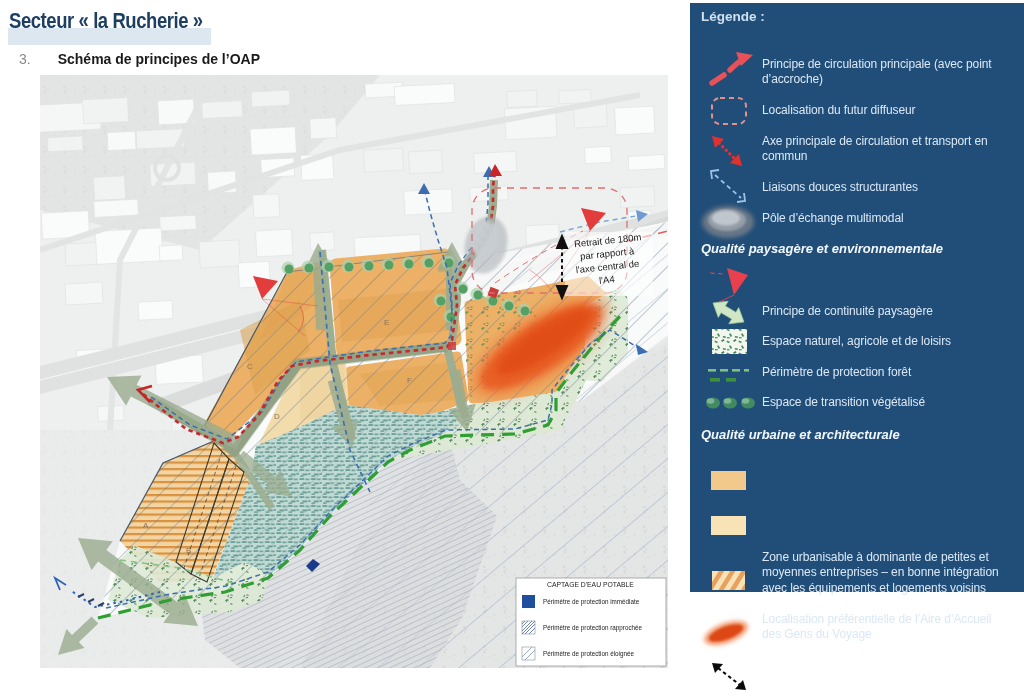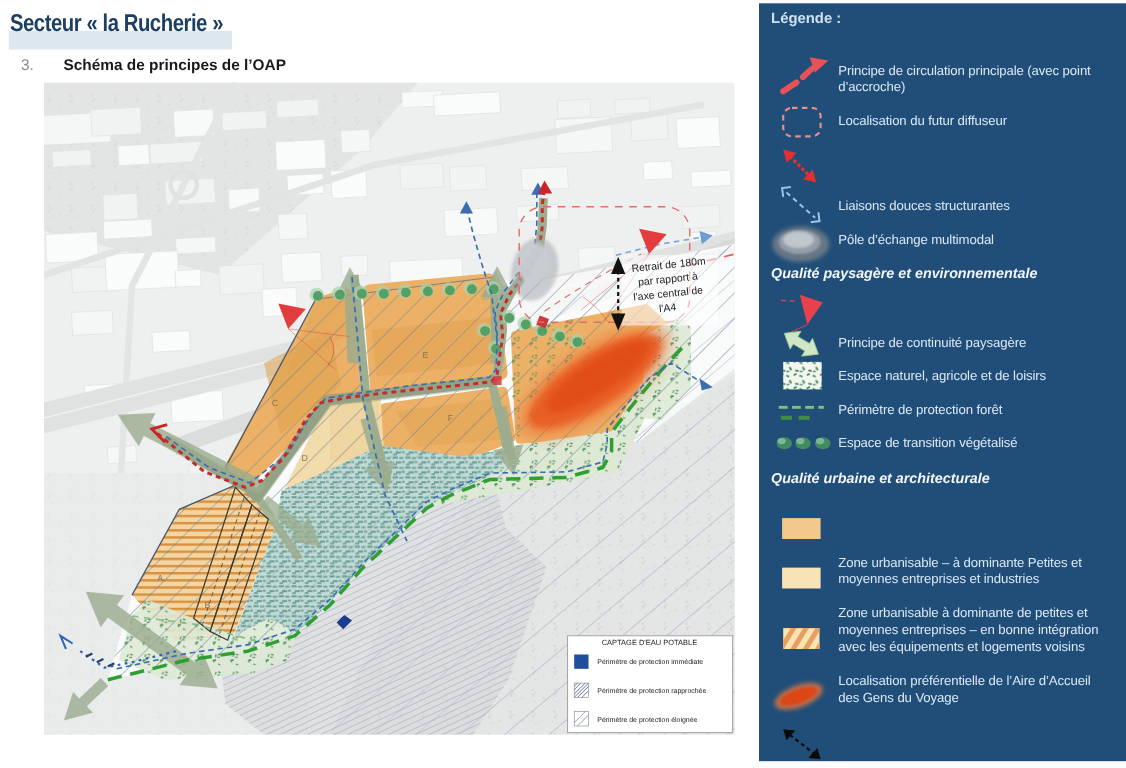--- a/index.html
+++ b/index.html
@@ -3,21 +3,21 @@
 <meta charset="utf-8">
 <title>Secteur la Rucherie</title>
 <style>
 html,body{margin:0;padding:0;background:#fff;}
 body{width:1024px;height:698px;position:relative;overflow:hidden;font-family:"Liberation Sans",sans-serif;}
 .title{position:absolute;left:9px;top:8px;font-size:22px;font-weight:bold;color:#1d3f63;z-index:3;letter-spacing:-0.5px;transform:scaleX(0.84);transform-origin:left top;}
 .hl{position:absolute;left:8px;top:28px;width:203px;height:17px;background:#dde7f0;z-index:2;}
 .sub{position:absolute;left:19px;top:51px;font-size:14px;color:#1a1a1a;z-index:3;}
 .sub .num{color:#888;margin-right:15px;font-weight:normal;}
 .sub .st{font-weight:bold;margin-left:12px;}
-.legend{position:absolute;left:690px;top:3px;width:334px;height:689px;background:#214e78;z-index:4;}
+.legend{position:absolute;left:690px;top:3px;width:334px;height:589px;background:#214e78;z-index:4;}
 .legend .hdr1{position:absolute;left:11px;top:6px;font-size:13.5px;color:#cfe0f2;font-weight:600;}
 .legend .hdr2{position:absolute;left:11px;font-size:13px;color:#f2f7fc;font-weight:bold;font-style:italic;}
 .lt{position:absolute;left:72px;font-size:12px;letter-spacing:-0.1px;white-space:nowrap;line-height:15.4px;color:#dbe8f6;}
 </style>
 </head>
 <body>
 
 <div class="title">Secteur « la Rucherie »</div>
 
 <div class="hl"></div>
@@ -373,36 +373,36 @@
 
 
 <div class="hdr2" style="top:238px">Qualité paysagère et environnementale</div>
 
 <div class="hdr2" style="top:424px">Qualité urbaine et architecturale</div>
 
 <div class="lt" style="top:54px">Principe de circulation principale (avec point<br>d’accroche)</div>
 
 <div class="lt" style="top:100px">Localisation du futur diffuseur</div>
 
+<div class="lt" style="top:131px">Axe principale de circulation et transport en<br>commun</div>
 
 <div class="lt" style="top:177px">Liaisons douces structurantes</div>
 
 <div class="lt" style="top:208px">Pôle d’échange multimodal</div>
 
 
 <div class="lt" style="top:301px">Principe de continuité paysagère</div>
 
 <div class="lt" style="top:331px">Espace naturel, agricole et de loisirs</div>
 
 <div class="lt" style="top:362px">Périmètre de protection forêt</div>
 
 <div class="lt" style="top:392px">Espace de transition végétalisé</div>
 
 
-<div class="lt" style="top:501px">Zone urbanisable – à dominante Petites et<br>moyennes entreprises et industries</div>
 
 <div class="lt" style="top:547px">Zone urbanisable à dominante de petites et<br>moyennes entreprises – en bonne intégration<br>avec les équipements et logements voisins</div>
 
 <div class="lt" style="top:609px">Localisation préférentielle de l’Aire d’Accueil<br>des Gens du Voyage</div>
 
 
 <svg width="334" height="689" viewBox="0 0 334 689" style="position:absolute;left:0;top:0">
 <defs>
 <filter id="lb2" x="-60%" y="-60%" width="220%" height="220%">
           <feGaussianBlur stdDeviation="2"></feGaussianBlur>

